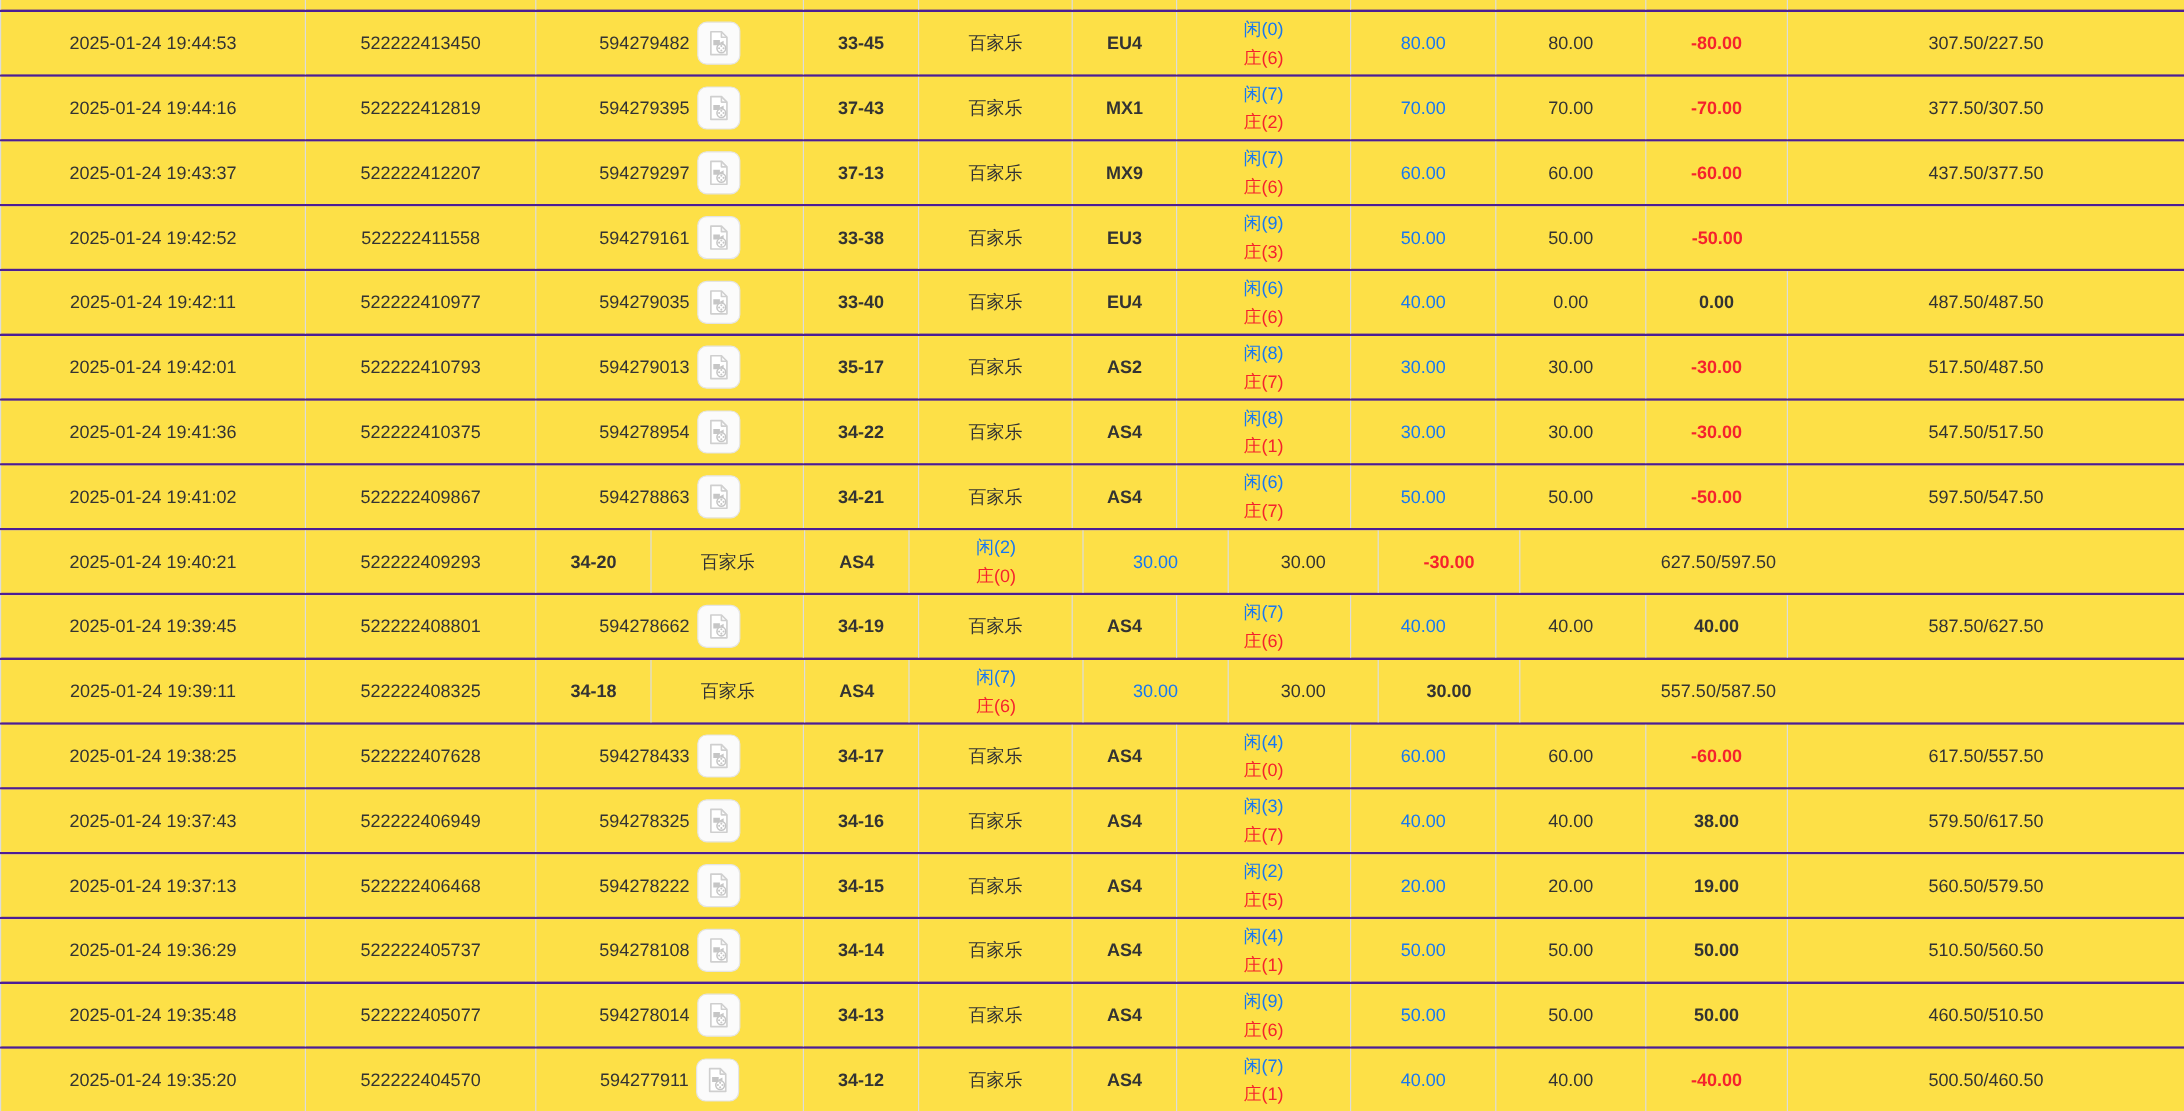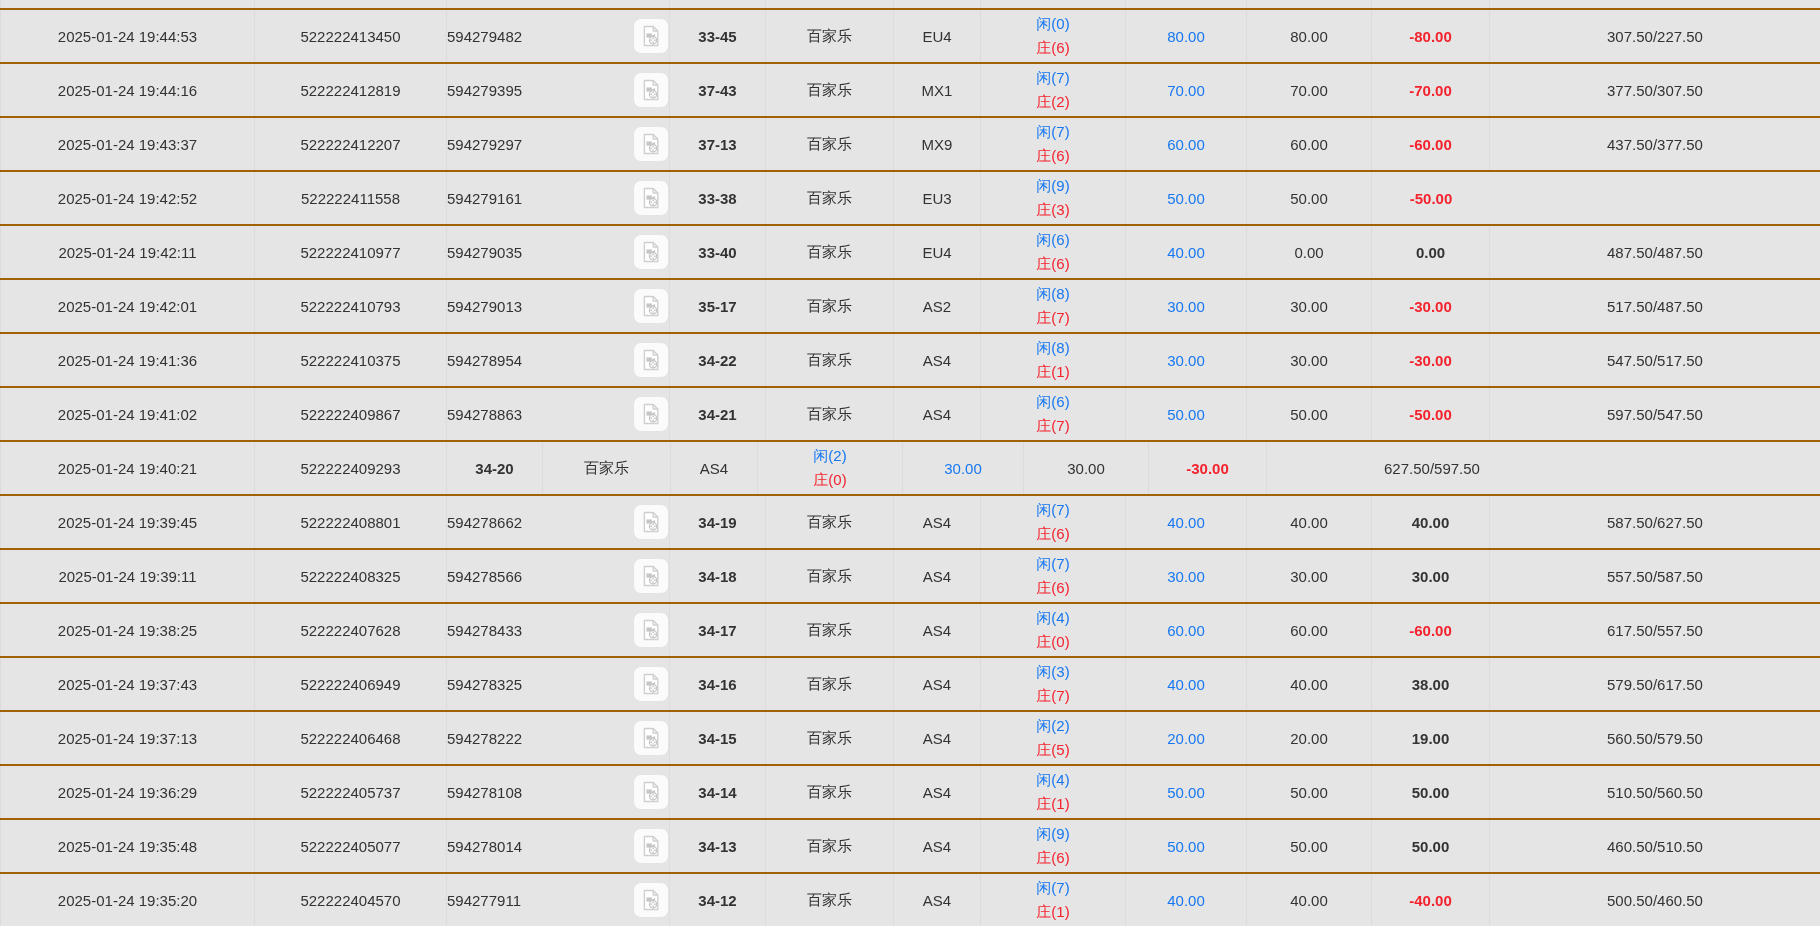--- a/index.html
+++ b/index.html
@@ -4,36 +4,36 @@
 <style>
   html,body{margin:0;padding:0;background:#fff;}
   body{
     width:1820px;height:926px;overflow:hidden;
     font-family:"Liberation Sans","DejaVu Sans",sans-serif;
     font-size:15px;color:#333;
   }
   .records-table{width:1820px;}
   .row{
     display:flex;box-sizing:border-box;height:54px;
-    border-bottom:2px solid #a16207;background:#e5e5e5;
+    border-bottom:2px solid #4c1d95;background:#fde047;
   }
   .row.cut-row{height:10px;}
   .cell{
     box-sizing:border-box;display:flex;align-items:center;justify-content:center;
     border-right:1px solid #dcdcdc;height:100%;text-align:center;
     white-space:nowrap;overflow:hidden;
   }
   .cell:first-child{border-left:1px solid #dcdcdc;}
   .cell:last-child{border-right:none;}
   .c-time{width:255px;}
   .c-order{width:192px;}
-  .c-round{width:223px;gap:6px;justify-content:space-between;}
+  .c-round{width:223px;gap:6px;}
   .c-tround{width:96px;font-weight:bold;}
   .c-game{width:128px;}
-  .c-table{width:87px;}
+  .c-table{width:87px;font-weight:bold;}
   .c-result{width:145px;gap:5px;flex-direction:column;}
   .c-bet{width:121px;}
   .c-valid{width:125px;}
   .c-winloss{width:118px;font-weight:bold;}
   .c-balance{width:330px;}
   .video-btn{
     width:36px;height:36px;flex:0 0 36px;
     border:1px solid #e4e4e4;border-radius:8px;background:#fbfbfb;
     display:flex;align-items:center;justify-content:center;
     padding:0;cursor:pointer;
@@ -398,38 +398,20 @@
       <span class="bet-link">40.00</span>
     </div>
     <div class="cell c-valid">40.00</div>
     <div class="cell c-winloss">40.00</div>
     <div class="cell c-balance">587.50/627.50</div>
   </div>
 
   <div class="row">
     <div class="cell c-time">2025-01-24 19:39:11</div>
     <div class="cell c-order">522222408325</div>
-    <div class="cell c-round">
-      <span>594278566</span>
-      <button class="video-btn">
-        <span style="display:flex">
-          <svg width="22" height="22" viewBox="0 0 24 24">
-            <path d="M4.8 1.6 h9.6 l5 5 v15.8 h-14.6 z" fill="#ffffff" stroke="#cfcfcf" stroke-width="1.5" stroke-linejoin="round"></path>
-            <path d="M14.4 1.6 v5 h5" fill="none" stroke="#cfcfcf" stroke-width="1.5" stroke-linejoin="round"></path>
-            <path d="M7 9.2 h6 v4.6 h-6 z" fill="#c6c6c6"></path>
-            <path d="M13 11.5 l3.4 -1.8 v4 l-3.4 -1.8 z" fill="#c6c6c6"></path>
-            <circle cx="14.3" cy="16.6" r="4" fill="#ffffff" stroke="#c6c6c6" stroke-width="1.4"></circle>
-            <circle cx="14.3" cy="14.6" r="0.95" fill="#c6c6c6"></circle>
-            <circle cx="12.3" cy="16.6" r="0.95" fill="#c6c6c6"></circle>
-            <circle cx="16.3" cy="16.6" r="0.95" fill="#c6c6c6"></circle>
-            <circle cx="14.3" cy="18.6" r="0.95" fill="#c6c6c6"></circle>
-          </svg>
-        </span>
-      </button>
-    </div>
     <div class="cell c-tround">34-18</div>
     <div class="cell c-game">百家乐</div>
     <div class="cell c-table">AS4</div>
     <div class="cell c-result">
       <span class="player-txt">闲(7)</span>
       <span class="banker-txt">庄(6)</span>
     </div>
     <div class="cell c-bet">
       <span class="bet-link">30.00</span>
     </div>

